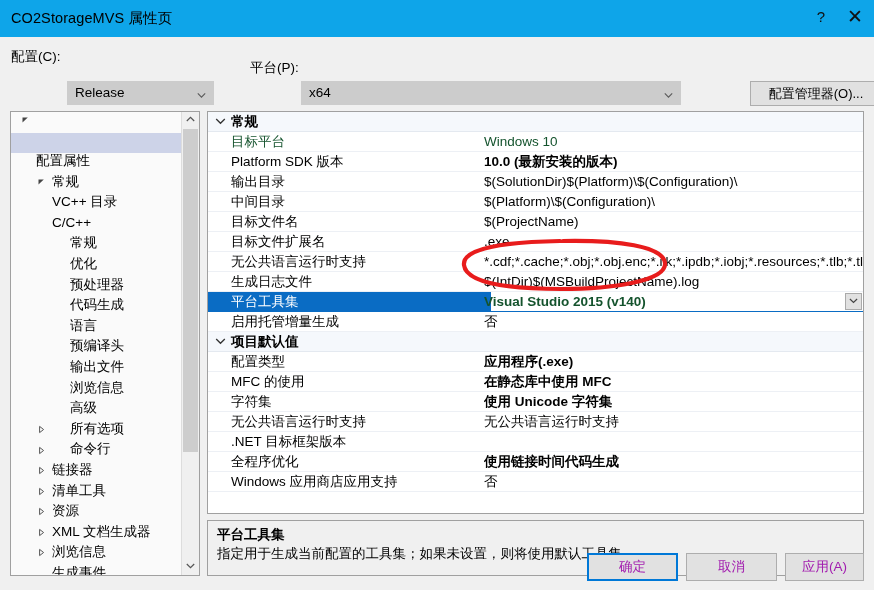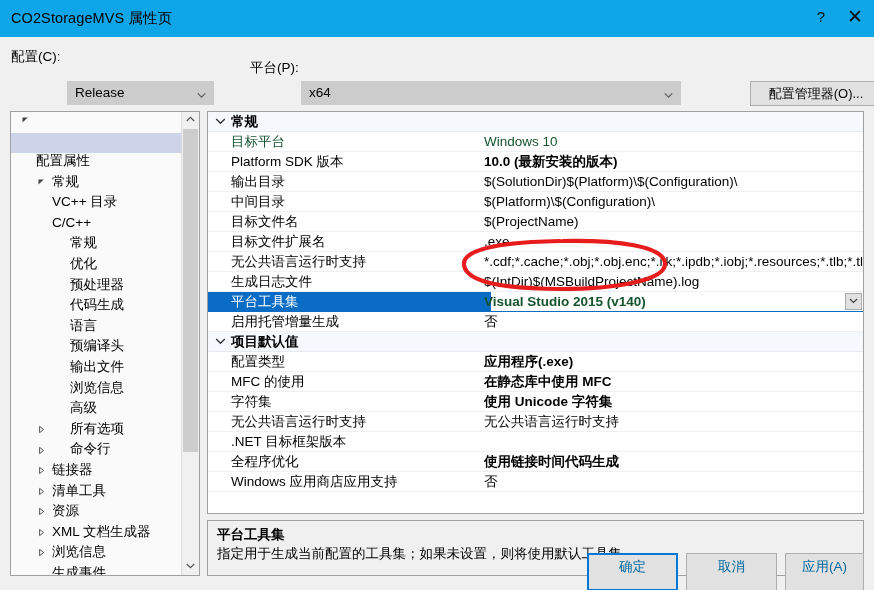--- a/index.html
+++ b/index.html
@@ -281,27 +281,27 @@
     position: absolute;
     left: 9px; top: 24px;
     font-size: 13.5px;
     color: #000;
     white-space: nowrap;
   }
 
   
   .dlg-btn {
     position: absolute;
-    height: 38px;
+    height: 28px;
     background: #e1e1e1;
     border: 1px solid #adadad;
     box-sizing: border-box;
     text-align: center;
     font-size: 13.5px;
-    color: #0369a1;
+    color: #a21caf;
     line-height: 26px;
     white-space: nowrap;
     cursor: default;
   }
   #ok-btn { left: 587px; top: 516px; width: 91px; border: 2px solid #0078d7; background: #e1e1e1; line-height: 24px; }
   #cancel-btn { left: 686px; top: 516px; width: 91px; text-align: center; }
   #apply-btn { left: 785px; top: 516px; width: 79px; }
 
   
   #annot-ellipse {

